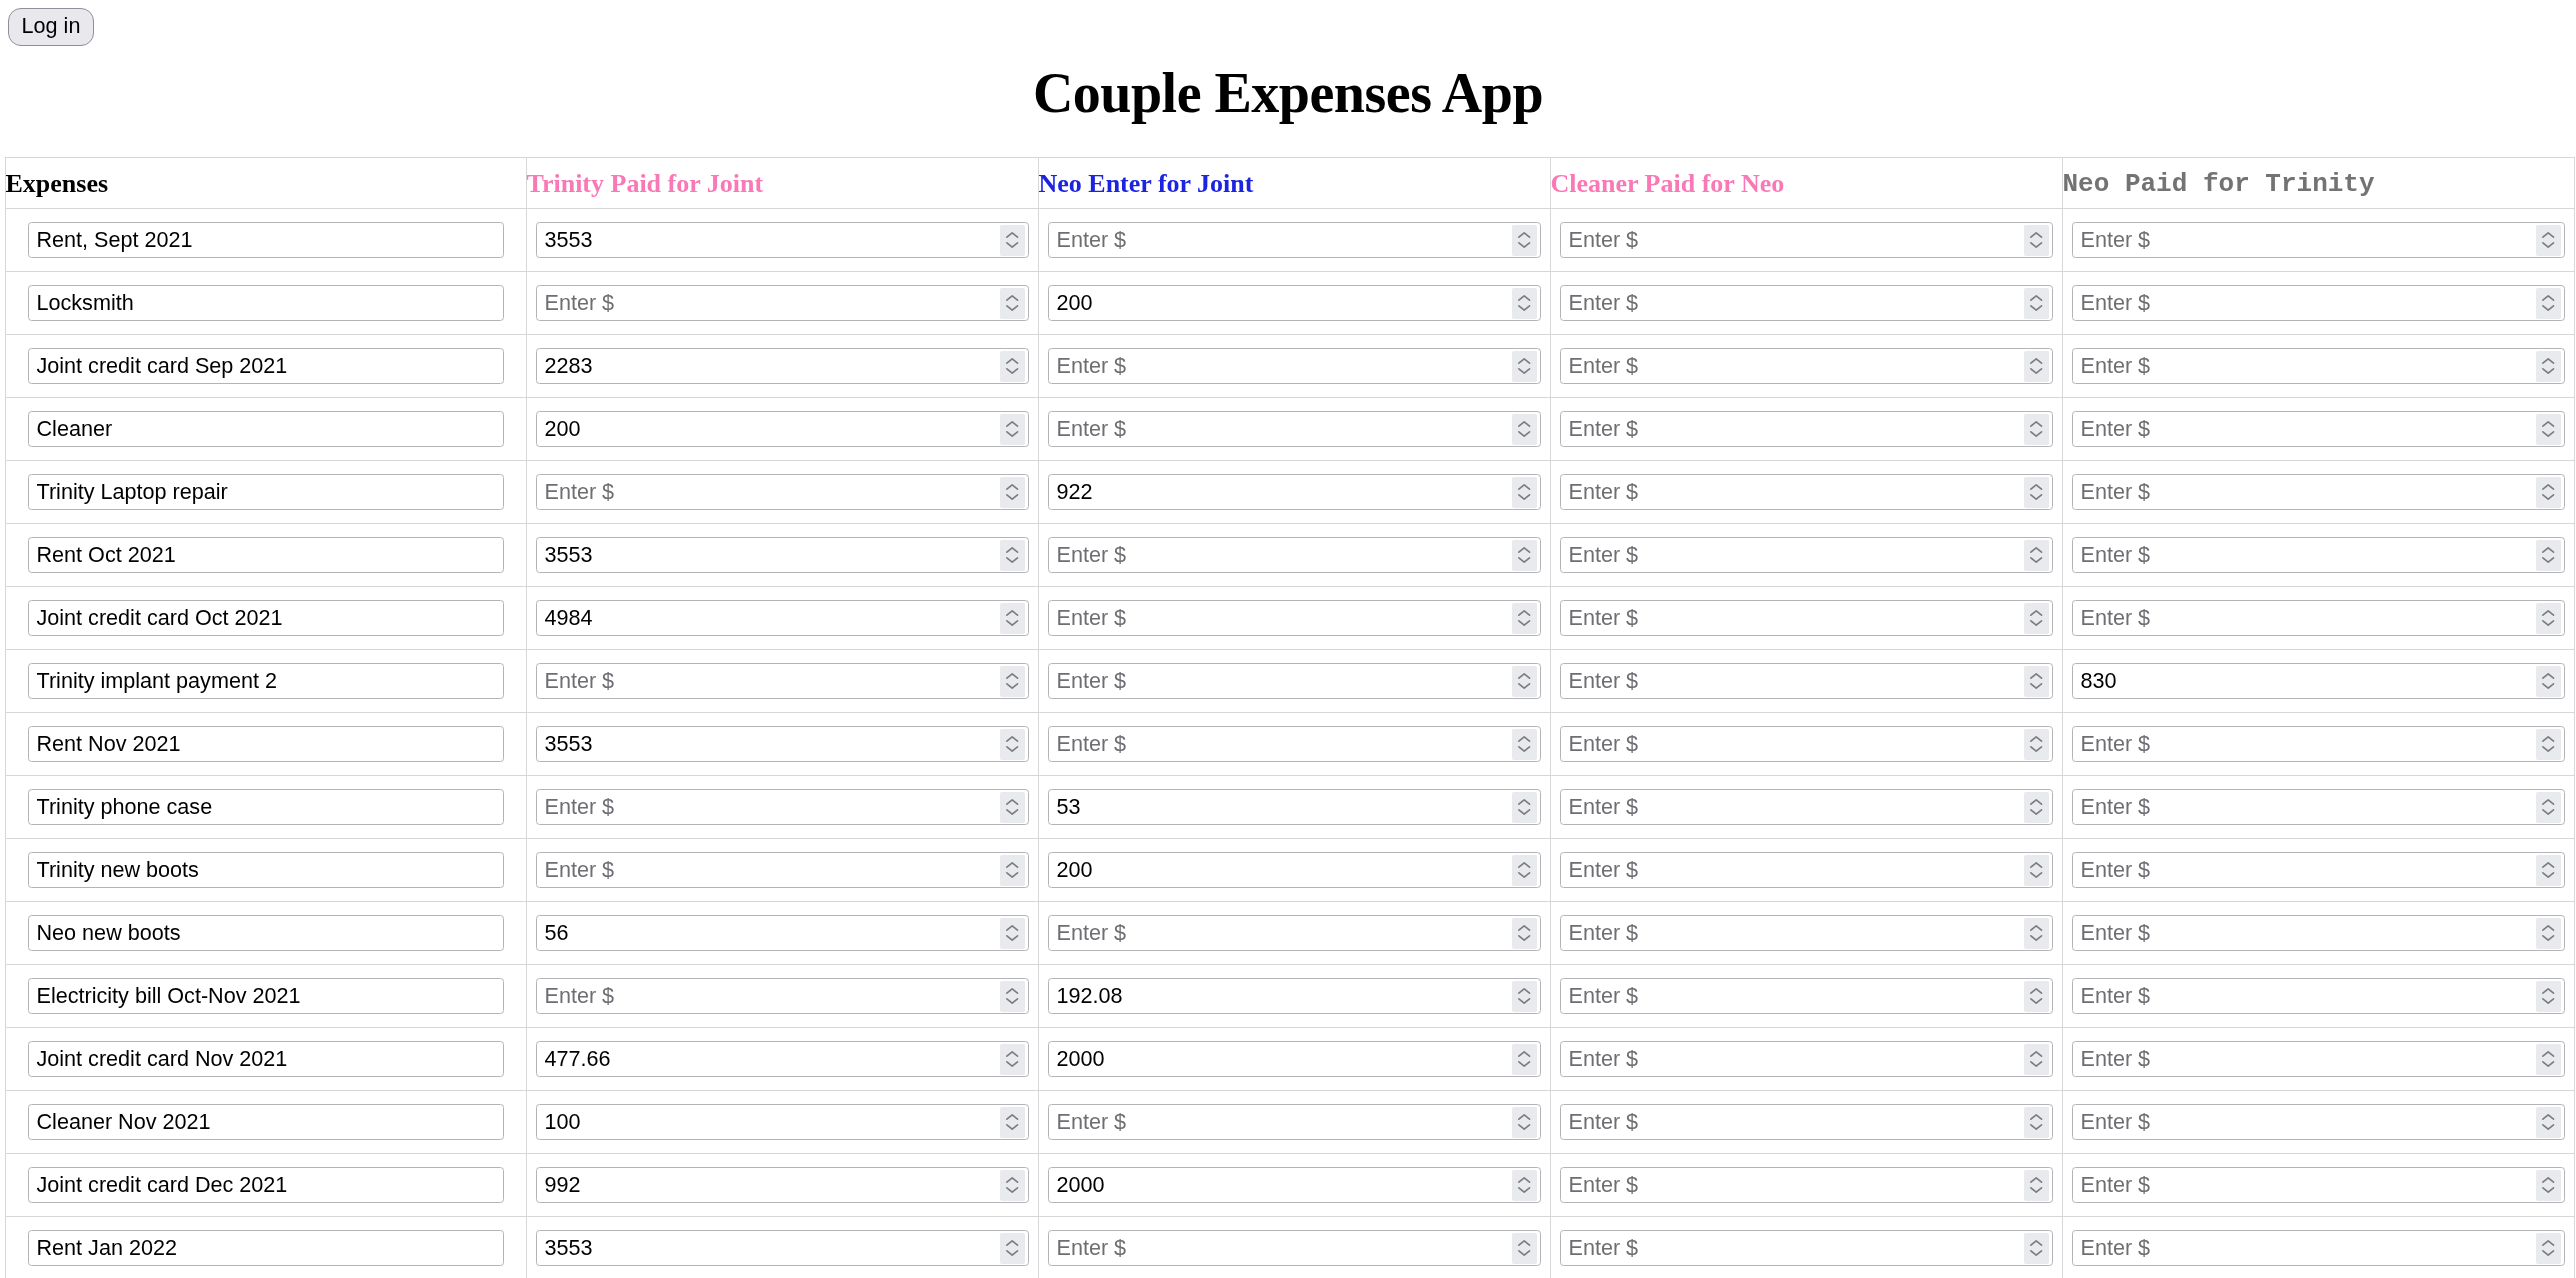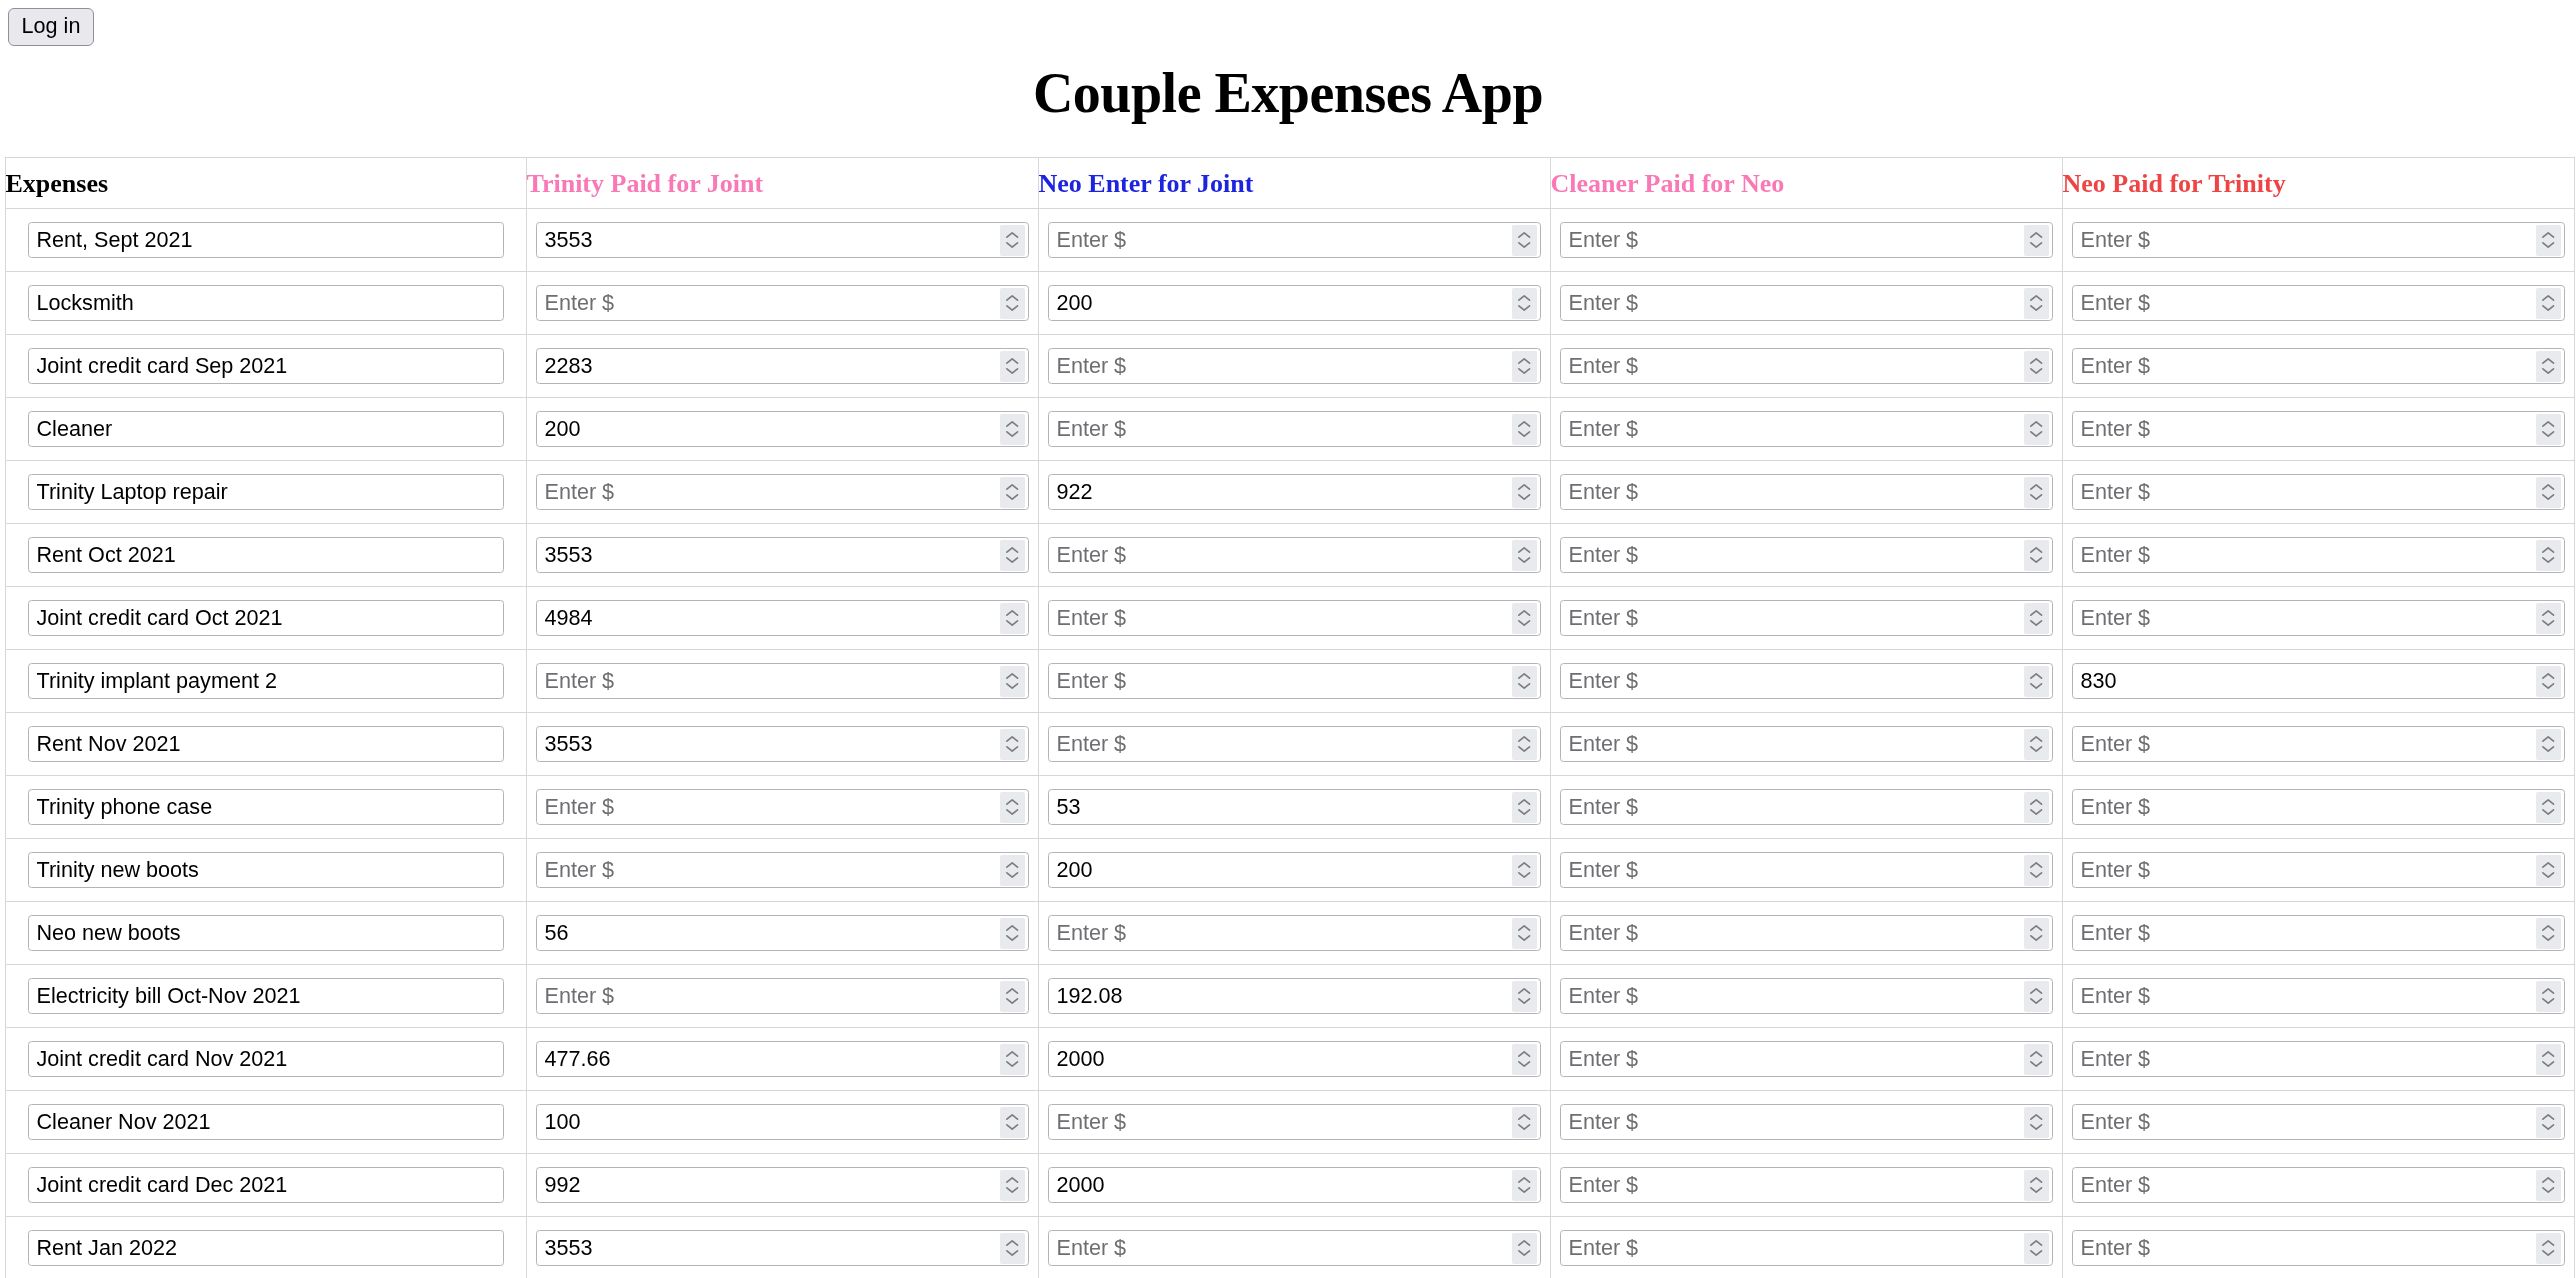--- a/index.html
+++ b/index.html
@@ -16,21 +16,21 @@
     padding: 8px 0 0 8px;
     height: 45px;
   }
   .login-btn {
     font-family: "Liberation Sans", sans-serif;
     font-size: 21.6px;
     line-height: 1;
     padding: 6.3px 12.6px 8px 12.6px;
     background: #e9e9ed;
     border: 0.9px solid #8f8f9d;
-    border-radius: 6px;
+    border-radius: 13px;
     color: #000;
     cursor: pointer;
   }
 
   
   .page-title {
     font-family: "Liberation Serif", serif;
     font-weight: bold;
     font-size: 56px;
     line-height: 1;
@@ -154,21 +154,21 @@
       <col class="c-money">
       <col class="c-money">
       <col class="c-money">
     </colgroup>
     <thead>
       <tr>
         <th class="h-expense" style="color: rgb(0, 0, 0);">Expenses</th>
         <th class="h-trinity-joint" style="color: rgb(249, 120, 182);">Trinity Paid for Joint</th>
         <th class="h-neo-joint" style="color: rgb(29, 36, 224);">Neo Enter for Joint</th>
         <th class="h-trinity-neo" style="color: rgb(249, 120, 182);">Cleaner Paid for Neo</th>
-        <th class="h-neo-trinity" style="color: #ef4444;">Neo Paid for Trinity</th>
+        <th class="h-neo-trinity" style="color: #737373; font-family: Liberation Mono, monospace;">Neo Paid for Trinity</th>
       </tr>
     </thead>
     <tbody id="expenses-body">
         <tr>
           <td class="cell-expense">
             <input type="text" class="txt-input" value="Rent, Sept 2021" placeholder="" style="">
           </td>
           <td class="cell-money"><span class="num-wrap"><input type="number" class="num-input" value="3553" placeholder="Enter $" style=""><span class="spinner">
                 <svg width="14.4" height="8" viewBox="0 0 16 9">
                   <path d="M2 7 L8 2 L14 7" fill="none" stroke="#7a7a80" stroke-width="1.8" stroke-linecap="round" stroke-linejoin="round"></path>

